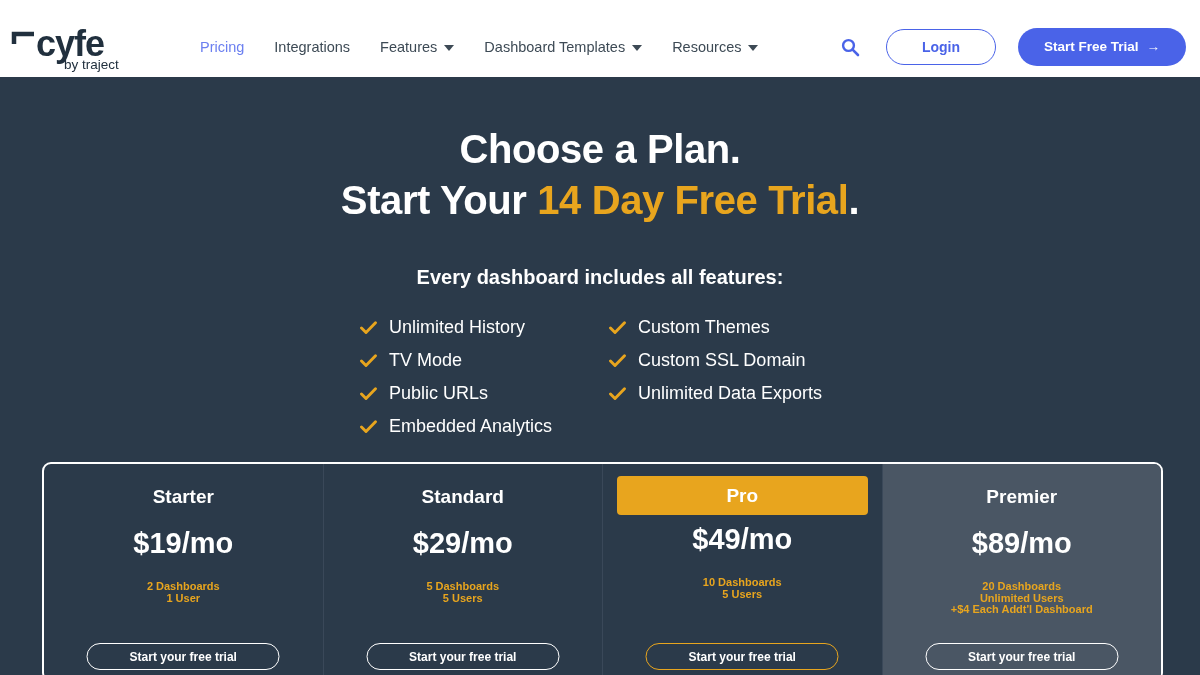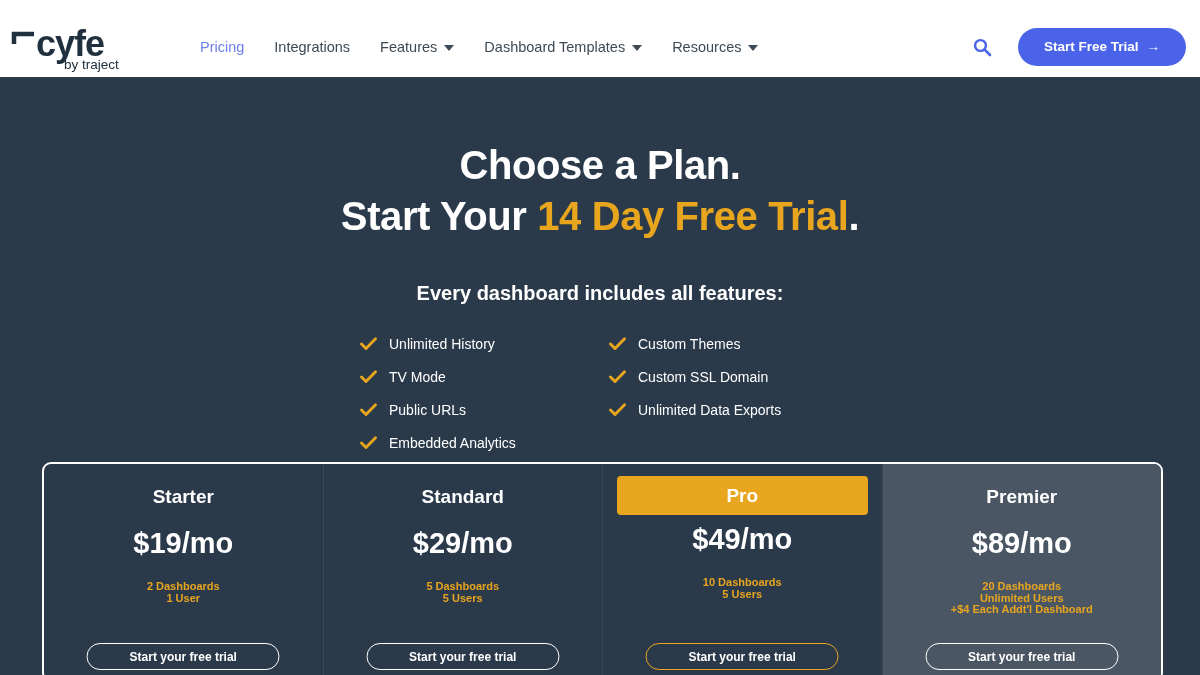--- a/index.html
+++ b/index.html
@@ -109,21 +109,21 @@
     background: #4a63e8;
     color: #ffffff;
     font-size: 13.5px;
     font-weight: bold;
     cursor: pointer;
     white-space: nowrap;
   }
 
   
   .hero {
-    padding-top: 68px;
+    padding-top: 52px;
     text-align: center;
   }
 
   .hero-title {
     font-size: 40px;
     font-weight: bold;
     line-height: 1.0;
     letter-spacing: -0.4px;
   }
 
@@ -144,21 +144,21 @@
     display: grid;
     grid-template-columns: 1fr 1fr;
     row-gap: 14px;
     column-gap: 18px;
   }
 
   .feat {
     display: flex;
     align-items: center;
     gap: 12px;
-    font-size: 14px;
+    font-size: 18px;
     font-weight: 500;
     color: #ffffff;
     height: 19px;
   }
 
   .check { flex-shrink: 0; display: block; }
 
   
   .plans {
     position: absolute;
@@ -274,20 +274,21 @@
     </div>
   </div>
 
   <div class="nav-right">
     <button class="search-btn">
       <svg width="20" height="20" viewBox="0 0 20 20">
         <circle cx="8.5" cy="8.5" r="5.4" fill="none" stroke="#4a63e8" stroke-width="2.4"></circle>
         <line x1="12.6" y1="12.6" x2="18" y2="18" stroke="#4a63e8" stroke-width="2.6" stroke-linecap="round"></line>
       </svg>
     </button>
+    <button class="btn-login">Login</button>
     <button class="btn-trial">
       <span>Start Free Trial</span>
       <span>→</span>
     </button>
   </div>
 </div>
 
 <div class="hero">
   <div class="hero-title">
     <div>Choose a Plan.</div>

